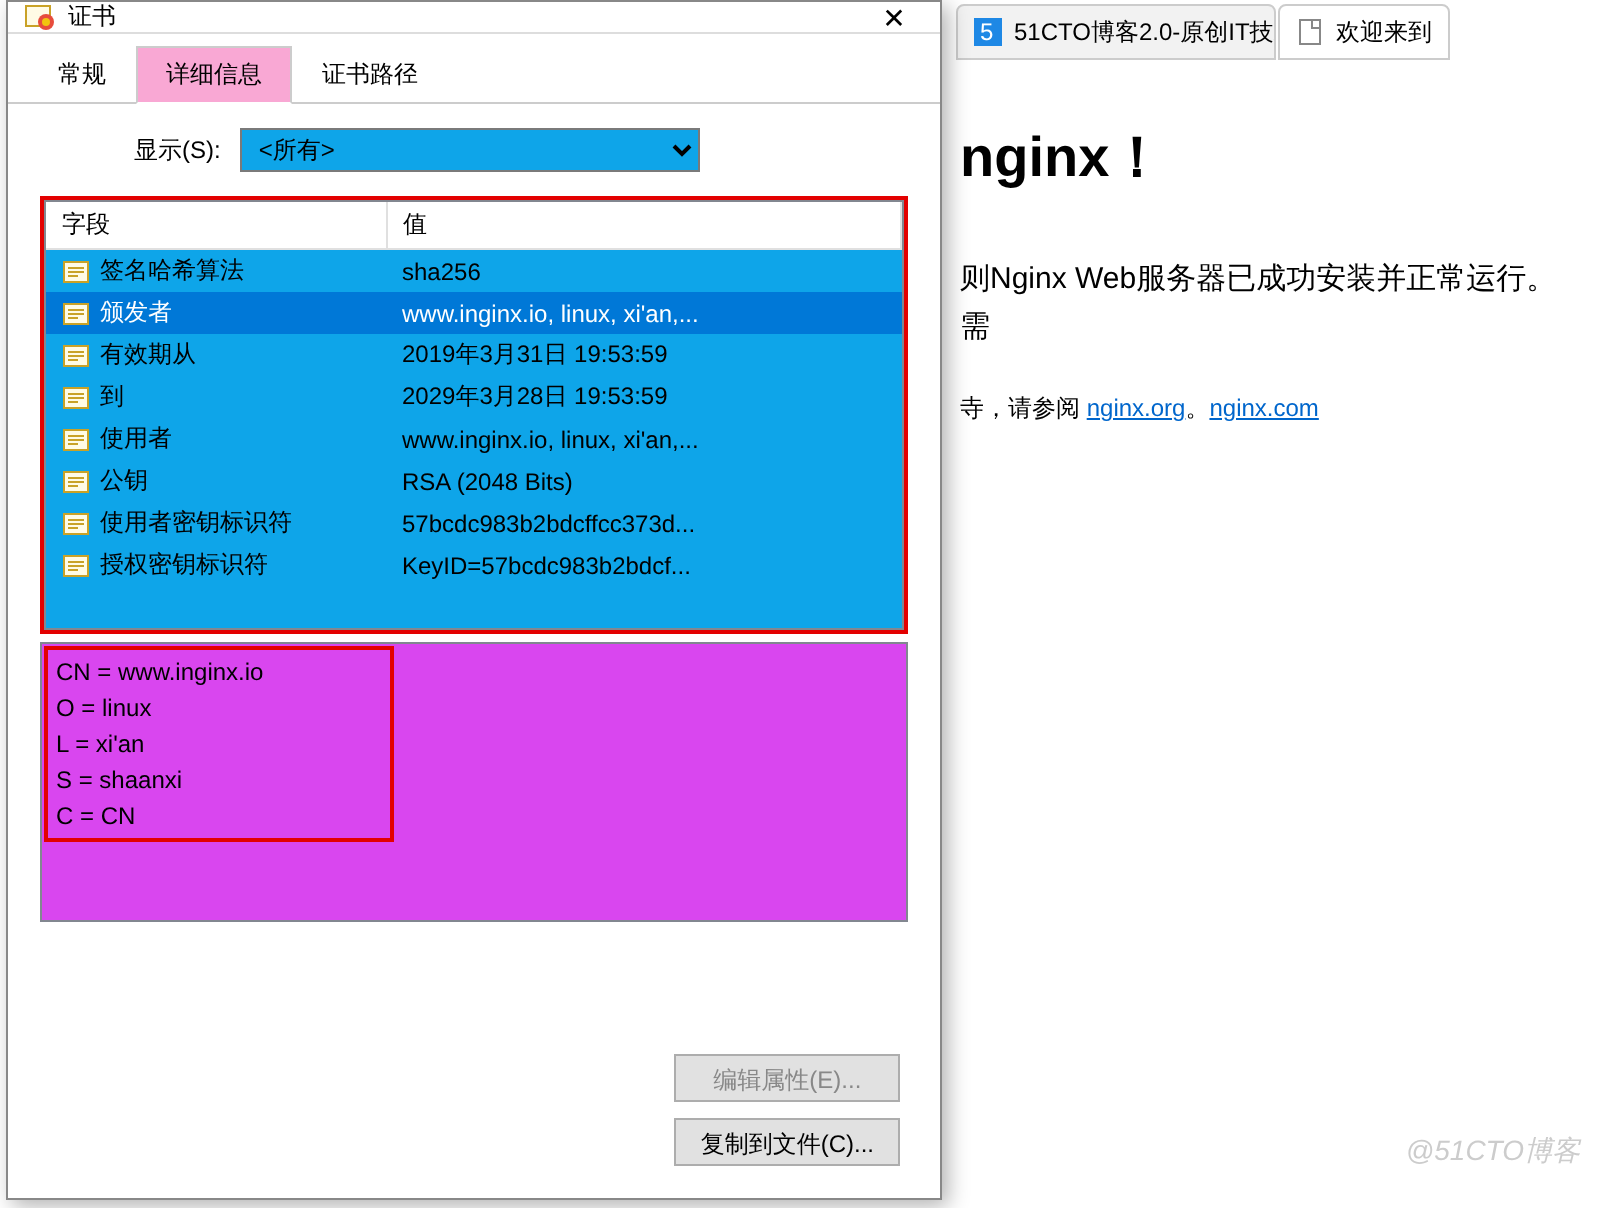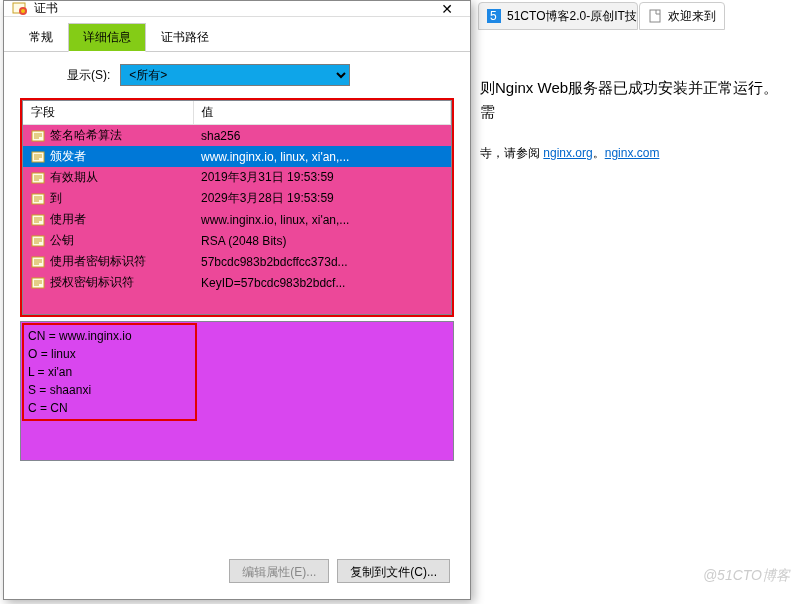--- a/index.html
+++ b/index.html
@@ -16,37 +16,37 @@
     .page-content a { color: #0066cc; text-decoration: underline; }
     
     .dialog { position: absolute; top: 0; left: 3px; width: 468px; height: 600px; background: #fff; border: 1px solid #888; box-shadow: 3px 3px 10px rgba(0,0,0,0.3); }
     .titlebar { display: flex; align-items: center; padding: 4px 8px; height: 16px; border-bottom: 1px solid #ddd; }
     .titlebar-icon { width: 16px; height: 16px; margin-right: 6px; }
     .titlebar-title { flex: 1; font-size: 12px; }
     .titlebar-close { width: 30px; height: 22px; display: flex; align-items: center; justify-content: center; font-size: 14px; cursor: pointer; }
     
     .tab-row { display: flex; padding: 6px 10px 0; border-bottom: 1px solid #ccc; }
     .dlg-tab { padding: 5px 14px; border: 1px solid transparent; cursor: pointer; font-size: 12px; margin-bottom: -1px; }
-    .dlg-tab.active { border: 1px solid #ccc; border-bottom: 1px solid #fff; background: #84cc16; }
+    .dlg-tab.active { border: 1px solid #ccc; border-bottom: 1px solid #fff; background: #f9a8d4; }
     
     .show-row { display: flex; align-items: center; padding: 12px 16px 8px; gap: 10px; margin-left: 47px; }
     .show-select { width: 230px; height: 22px; border: 1px solid #7a7a7a; padding: 2px 4px; background: #0ea5e9; }
     
     .red-box { border: 2px solid #e30000; margin: 4px 16px; }
-    .field-table-wrap { height: 215px; overflow-y: scroll; border: 1px solid #828790; background: #ec4899; }
+    .field-table-wrap { height: 215px; overflow-y: scroll; border: 1px solid #828790; background: #0ea5e9; }
     .field-table { width: 100%; border-collapse: collapse; }
     .field-table th { text-align: left; font-weight: normal; padding: 3px 8px; border-right: 1px solid #e0e0e0; border-bottom: 1px solid #e0e0e0; background: #fff; position: sticky; top: 0; }
     .field-table td { padding: 2px 8px; white-space: nowrap; }
     .field-table tr.row { height: 20px; }
     .field-table tr.selected { background: #0078d7; color: #fff; }
     .field-icon { width: 14px; height: 14px; display: inline-block; vertical-align: middle; margin-right: 5px; }
     .detail-outer { margin: 0 16px; border: 1px solid #828790; height: 140px; background: #d946ef; position: relative; }
     .detail-red { position: absolute; top: 1px; left: 1px; width: 175px; border: 2px solid #e30000; padding: 2px 4px; font-size: 12px; line-height: 1.5; white-space: pre; }
     
-    .button-row { position: absolute; bottom: 16px; right: 20px; display: flex; gap: 8px; }
+    .button-row { position: absolute; bottom: 16px; right: 20px; display: flex; gap: 8px; flex-direction: column; }
     .btn { padding: 4px 12px; border: 1px solid #adadad; background: #e1e1e1; font-size: 12px; min-width: 90px; height: 24px; cursor: pointer; }
     .btn:disabled { color: #888; }
     
     .watermark { position: absolute; bottom: 19px; right: 10px; color: #ccc; font-size: 14px; font-style: italic; }
     
     ::-webkit-scrollbar { width: 17px; }
     ::-webkit-scrollbar-track { background: #f0f0f0; }
     ::-webkit-scrollbar-thumb { background: #c0c0c0; }
   </style>
 </head>
@@ -68,20 +68,21 @@
       <svg width="14" height="14">
           <rect x="2" y="1" width="10" height="12" fill="none" stroke="#888"></rect>
           <path d="M8 1 L8 5 L12 5" fill="none" stroke="#888"></path>
         </svg>
     </span>
     <span>欢迎来到</span>
   </div>
 </div>
 
 <div class="page-content">
+  <h1>nginx！</h1>
   <p>则Nginx Web服务器已成功安装并正常运行。需</p>
   <p>
     <span>寺，请参阅 </span><a href="#">nginx.org</a><span>。</span><a href="#">nginx.com</a>
   </p>
 </div>
 
 <div class="dialog">
   <div class="titlebar">
     <span class="titlebar-icon">
       <svg width="16" height="16">

